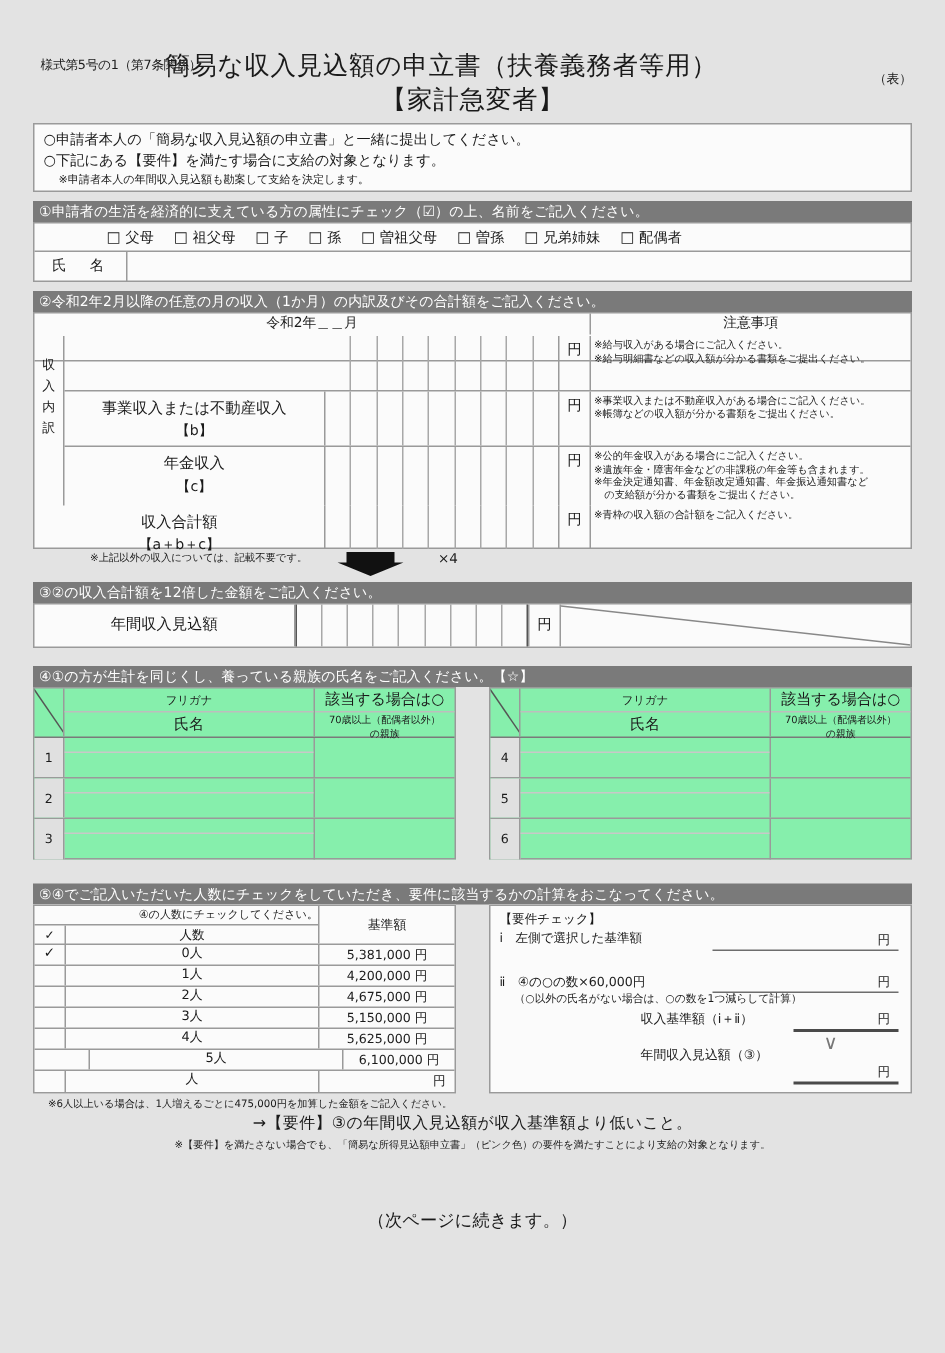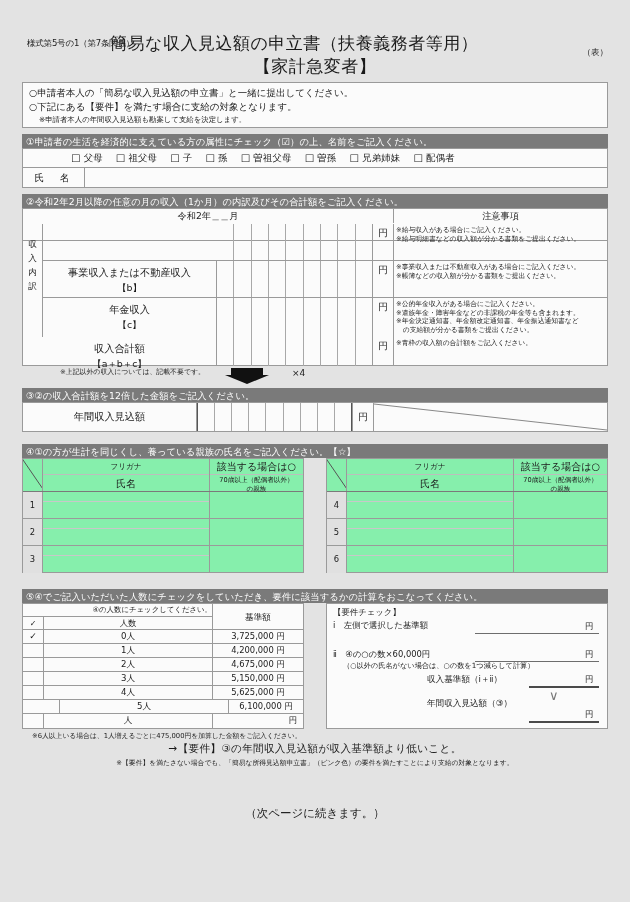--- a/index.html
+++ b/index.html
@@ -372,21 +372,21 @@
           <div class="ck">✓</div>
           <div class="nm">人数</div>
         </div>
       </div>
       <div class="s5h-b">基準額</div>
     </div>
     <div id="s5rows">
         <div class="s5r" style="top: 26px;">
           <div class="ck">✓</div>
           <div class="nm">0人</div>
-          <div class="am">3,725,000 円</div>
+          <div class="am">5,381,000 円</div>
         </div>
         <div class="s5r" style="top: 40px;">
           <div class="ck"></div>
           <div class="nm">1人</div>
           <div class="am">4,200,000 円</div>
         </div>
         <div class="s5r" style="top: 54px;">
           <div class="ck"></div>
           <div class="nm">2人</div>
           <div class="am">4,675,000 円</div>

